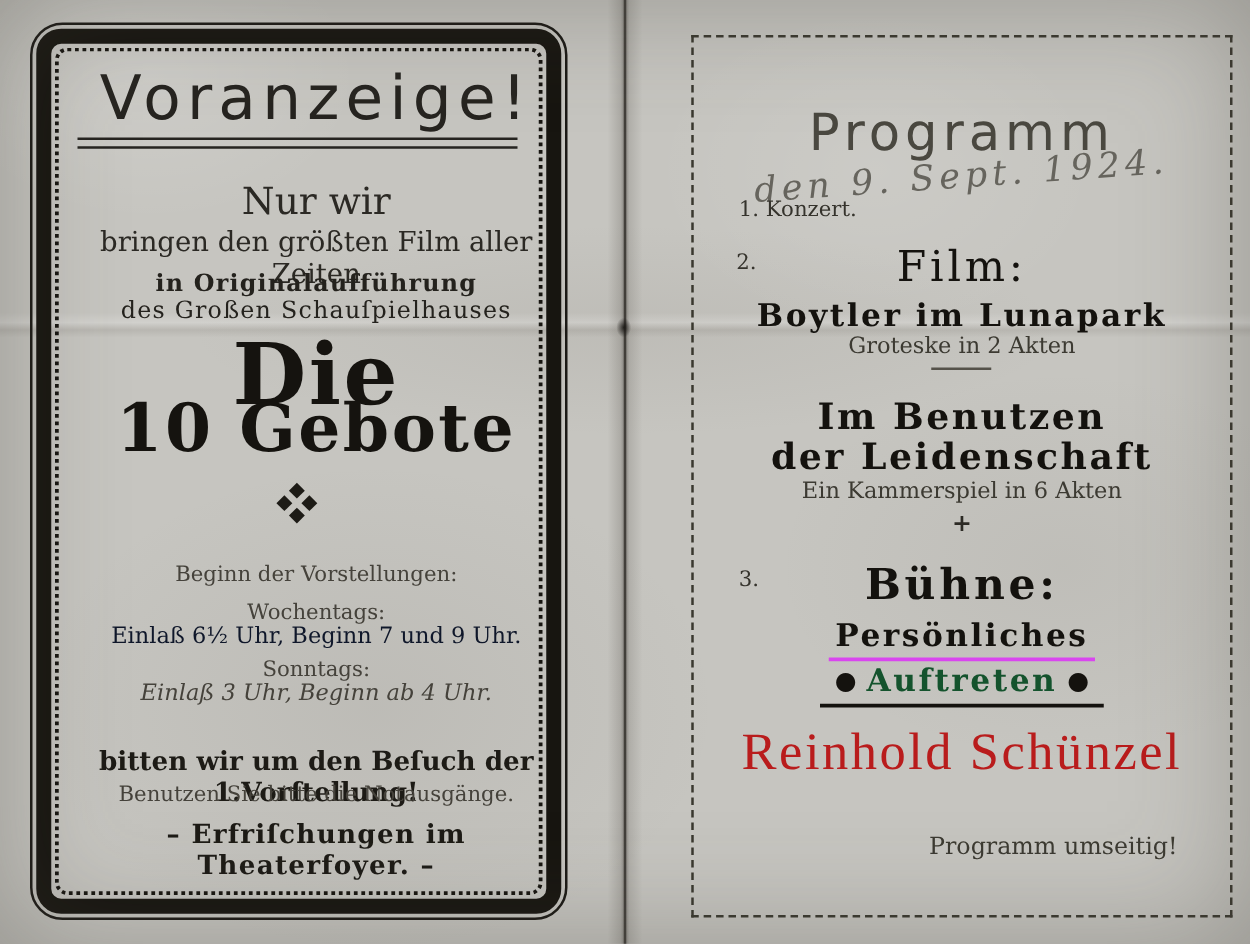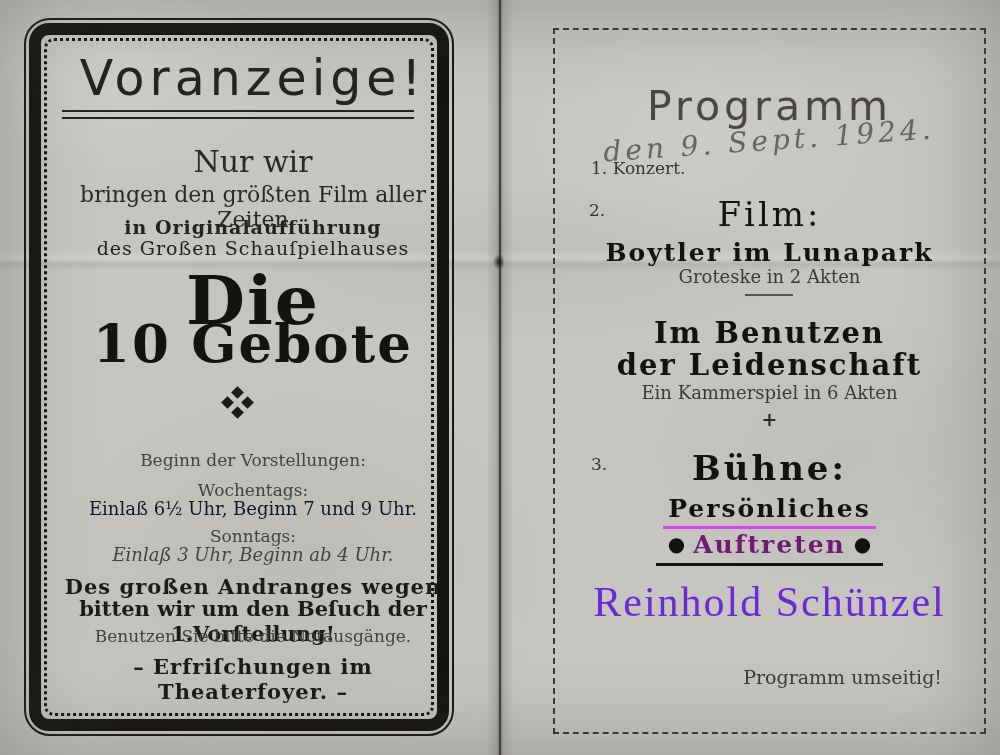--- a/index.html
+++ b/index.html
@@ -91,24 +91,24 @@
   .rp-film2-t1{top:286px;font-size:29px;font-weight:bold;letter-spacing:2px;color:#14120e;}
   .rp-film2-t2{top:318px;font-size:29px;font-weight:bold;letter-spacing:2px;color:#14120e;}
   .rp-film2-s{top:352px;font-size:18px;color:#3c3a32;}
   .rp-plus{top:378px;font-size:19px;font-weight:bold;color:#2c2a24;}
   .rp-stage-h{top:418px;font-size:34px;font-weight:bold;letter-spacing:3px;color:#14120e;}
   .rp-stage1{top:464px;}
   .rp-stage1 span{display:inline-block;font-size:25px;font-weight:bold;letter-spacing:2px;
     color:#14120e;border-bottom:3px solid #d946ef;padding:0 5px 3px;}
   .rp-stage2{top:500px;}
   .rp-stage2 span.wrap{display:inline-block;border-bottom:3px solid #14120e;padding:0 4px 4px;}
-  .rp-stage2 .txt{font-size:25px;font-weight:bold;letter-spacing:2px;color:#701a75;}
+  .rp-stage2 .txt{font-size:25px;font-weight:bold;letter-spacing:2px;color:#14532d;}
   .rp-stage2 .dot{font-size:20px;color:#14120e;vertical-align:2px;padding:0 8px;}
   .rp-performer{top:548px;font-family:"Liberation Serif", serif;font-weight:400;
-    font-size:42px;letter-spacing:2px;color:#6d28d9;}
+    font-size:42px;letter-spacing:2px;color:#b91c1c;}
   .rp-footer{right:42px;top:636px;font-size:19px;color:#3c3a32;text-align:right;}
 </style>
 </head>
 <body>
 
 <div class="abs texture"></div>
 <div class="abs crease-h"></div>
 
 <div class="abs left-page">
   <div class="abs frame-outer"></div>
@@ -132,21 +132,20 @@
       <i></i>
       <i></i>
     </div>
 
   <div class="abs lp-item lp-sched-h">Beginn der Vorstellungen:</div>
   <div class="abs lp-item lp-wk-label">Wochentags:</div>
   <div class="abs lp-item lp-wk-times">Einlaß 6½ Uhr, Beginn 7 und 9 Uhr.</div>
   <div class="abs lp-item lp-su-label">Sonntags:</div>
   <div class="abs lp-item lp-su-times">Einlaß 3 Uhr, Beginn ab 4 Uhr.</div>
 
-  <div class="abs lp-item lp-notice1">Des großen Andranges wegen</div>
   <div class="abs lp-item lp-notice2">bitten wir um den Beſuch der 1.Vorſtellung!</div>
   <div class="abs lp-item lp-exits">Benutzen Sie bitte die Notausgänge.</div>
   <div class="abs lp-item lp-refresh">–   Erfriſchungen im Theaterfoyer.   –</div>
 </div>
 
 <div class="abs fold"></div>
 <div class="abs fold-line"></div>
 <div class="abs fold-spot"></div>
 
 <div class="abs right-page">

